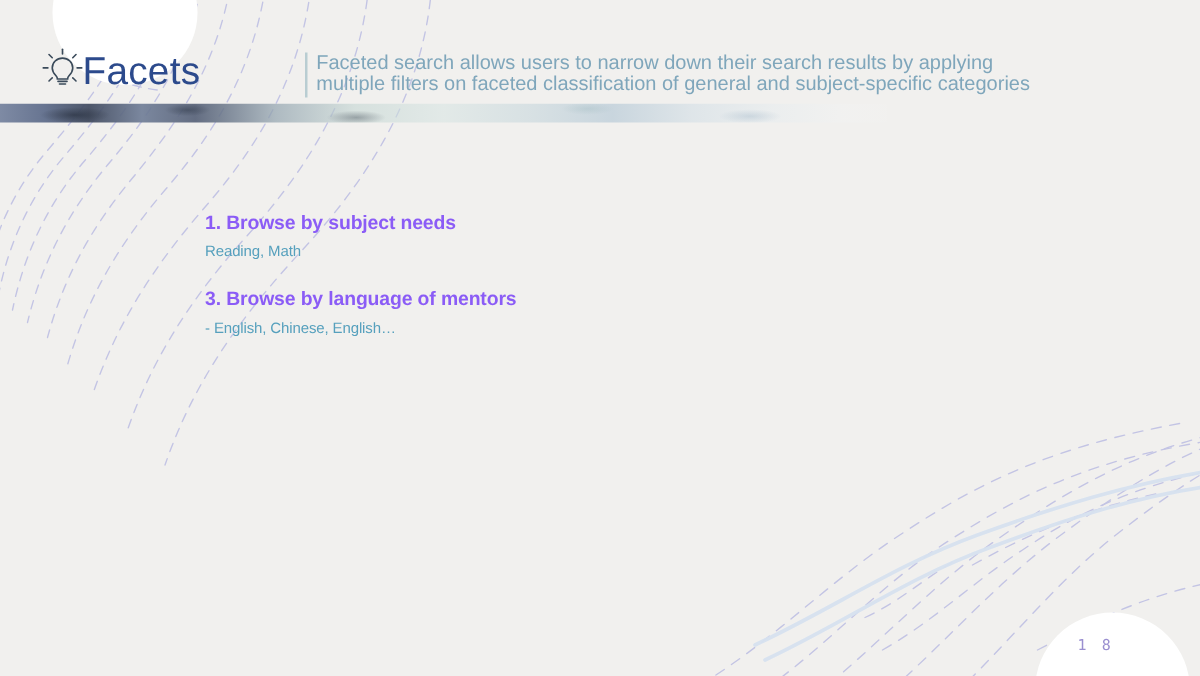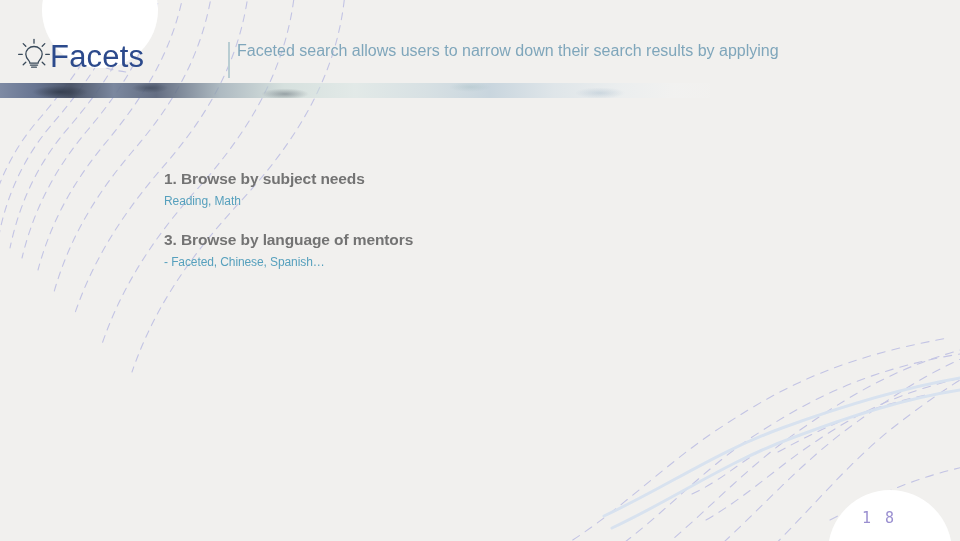--- a/index.html
+++ b/index.html
@@ -75,21 +75,21 @@
       radial-gradient(ellipse 40px 9px at 60px 9px, rgba(30,38,52,0.55), rgba(0,0,0,0) 70%),
       radial-gradient(ellipse 26px 7px at 150px 5px, rgba(40,50,66,0.45), rgba(0,0,0,0) 70%),
       radial-gradient(ellipse 34px 8px at 285px 11px, rgba(35,45,60,0.35), rgba(0,0,0,0) 70%),
       radial-gradient(ellipse 30px 7px at 470px 4px, rgba(150,180,185,0.3), rgba(0,0,0,0) 70%),
       radial-gradient(ellipse 36px 8px at 600px 10px, rgba(130,160,185,0.28), rgba(0,0,0,0) 70%);
   }
 
   
   #header {
     position: absolute;
-    left: 0;
+    left: 16px;
     top: 0;
     width: 776px;
     height: 83px;
   }
   #bulb-icon {
     position: absolute;
     left: 12px;
     top: 33px;
     width: 44px;
     height: 44px;
@@ -130,38 +130,38 @@
     position: absolute;
     left: 164px;
     top: 168px;
     width: 700px;
   }
   .facet-item { margin-bottom: 17px; }
   .facet-item:last-child { margin-bottom: 4px; }
   .facet-heading {
     font-size: 15.5px;
     font-weight: bold;
-    color: #737373;
+    color: #8b5cf6;
     line-height: 22px;
     letter-spacing: -0.1px;
   }
   .facet-detail {
     font-size: 12px;
     font-weight: 400;
     color: #56a0bd;
     line-height: 22px;
     letter-spacing: -0.1px;
   }
 
   
   #page-number {
     position: absolute;
     left: 862px;
     top: 509px;
-    font-size: 15px;
+    font-size: 12px;
     letter-spacing: 2.5px;
     color: #9a8fd0;
     font-family: "DejaVu Sans Mono", monospace;
   }
 </style>
 </head>
 <body>
 
 <div id="slide">
 
@@ -224,35 +224,36 @@
         </g>
       </svg>
     </span>
 
     <div id="brand-title">Facets</div>
 
     <div id="header-divider"></div>
 
     <div id="header-subtitle">
       <span class="line">Faceted search allows users to narrow down their search results by applying</span>
+      <span class="line">multiple filters on faceted classification of general and subject-specific categories</span>
     </div>
   </div>
 
   <div id="facet-list">
 
     <div class="facet-item">
       <div class="facet-heading">1. Browse by subject needs</div>
       <div class="facet-detail">Reading, Math</div>
     </div>
 
 
 
 
     <div class="facet-item">
       <div class="facet-heading">3. Browse by language of mentors</div>
-      <div class="facet-detail">- Faceted, Chinese, Spanish…</div>
+      <div class="facet-detail">- English, Chinese, English…</div>
     </div>
 
   </div>
 
   <div id="page-number">1 8</div>
 
 </div>
 
 </body></html>

